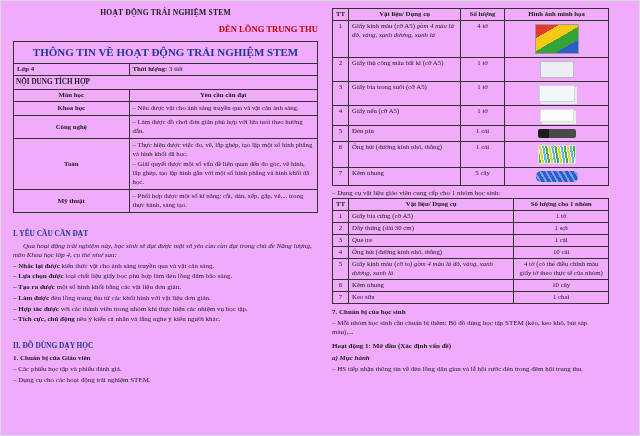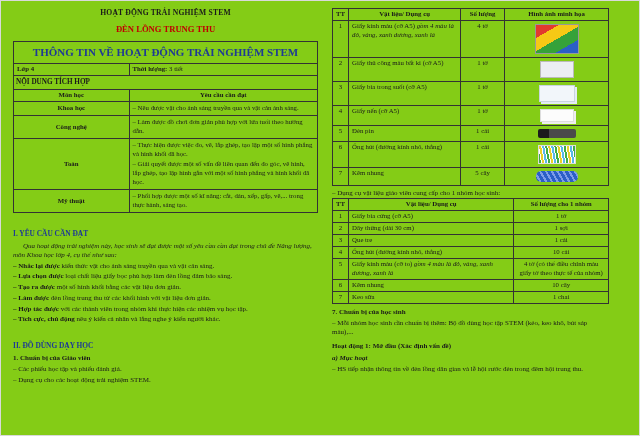--- a/index.html
+++ b/index.html
@@ -6,29 +6,29 @@
   html, body { width: 640px; height: 436px; }
   body {
     background: #ffffff;
     font-family: "Liberation Serif", serif;
     color: #1a1a1a;
     position: relative;
     overflow: hidden;
   }
   .page {
     position: absolute; inset: 0;
-    background: #84cc16;
+    background: #f0abfc;
     border: 1px solid #d9d9d9;
   }
   .col { position: absolute; top: 7px; font-size: 7px; line-height: 1.32; }
   .col-left  { left: 12px;  width: 305px; }
   .col-right { left: 331px; width: 277px; }
 
   .hdr-title { font-weight: bold; font-size: 7.6px; text-align: center; letter-spacing: .2px; }
-  .main-title { color: #c00000; font-weight: bold; font-size: 8.6px; text-align: center; margin-top: 6px; }
+  .main-title { color: #c00000; font-weight: bold; font-size: 8.6px; text-align: right; margin-top: 6px; }
 
   table { border-collapse: collapse; width: 100%; margin-top: 6px; }
   td, th { border: 1px solid #333; padding: 1px 3px; vertical-align: top; font-size: 6.8px; text-align: left; }
   th { text-align: center; font-weight: bold; }
 
   .banner { color: #1e3a96; font-weight: bold; text-align: center; font-size: 11px; padding: 3px 2px; }
   .cell-grade { width: 38%; }
   .integration-title { font-weight: bold; text-align: left; font-size: 7.2px; padding: 2px; }
   .subj { font-weight: bold; text-align: center; width: 50px; vertical-align: middle; }
   .req div { margin: 1px 0; }
@@ -273,17 +273,17 @@
           <td><span>Keo sữa</span></td>
           <td class="c2-qty">1 chai</td>
         </tr>
       </tbody>
     </table>
 
     <div class="sub-title">7. Chuẩn bị của học sinh</div>
     <p class="plain-bullet">– Mỗi nhóm học sinh cần chuẩn bị thêm: Bộ đồ dùng học tập STEM (kéo, keo khô, bút sáp màu),...</p>
 
     <div class="activity-title">Hoạt động 1: Mở đầu (Xác định vấn đề)</div>
-    <div class="obj-label">a) Mục hoạt</div>
+    <div class="obj-label">a) Mục hành</div>
     <p class="plain-bullet">– HS tiếp nhận thông tin về đèn lồng dân gian và lễ hội rước đèn trong đêm hội trung thu.</p>
 
   </div>
 </div>
 
 </body></html>

